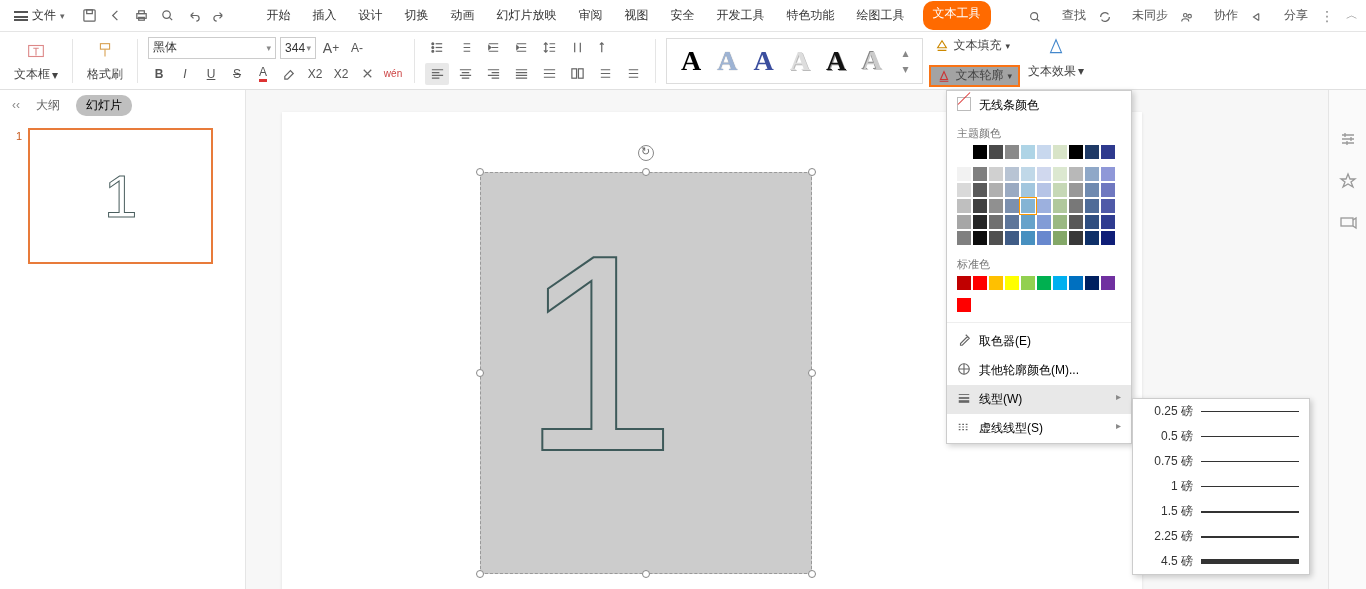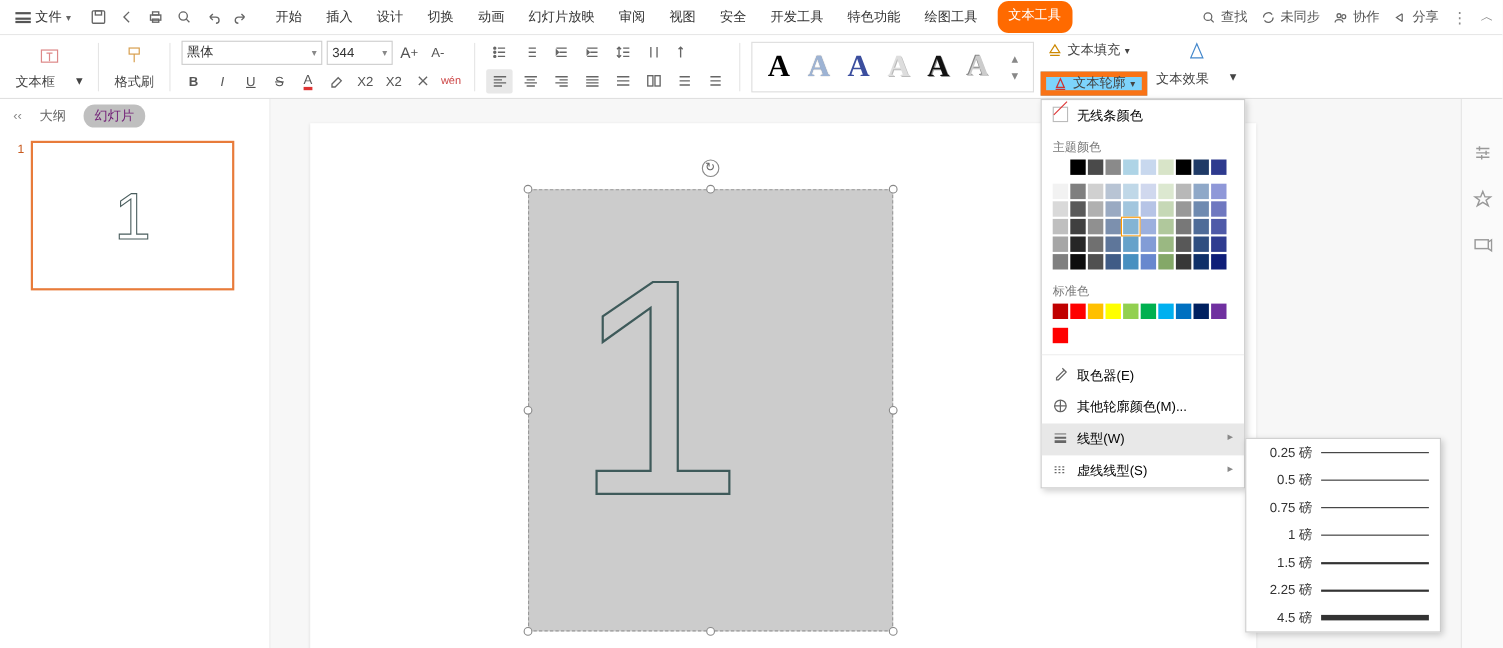--- a/index.html
+++ b/index.html
@@ -6,62 +6,62 @@
 body{background:#f7f7f7;width:1366px;height:589px;overflow:hidden;position:relative}
 .titlebar{height:32px;background:#fff;display:flex;align-items:center;padding:0 8px;border-bottom:1px solid #e5e5e5}
 .file-menu{display:flex;align-items:center;gap:4px;padding:2px 6px;cursor:pointer}
 .file-menu .ham{display:inline-block;width:14px;height:10px;border-top:2px solid #555;border-bottom:2px solid #555;position:relative}
 .file-menu .ham:before{content:"";position:absolute;top:3px;left:0;right:0;height:2px;background:#555}
 .file-menu .txt{color:#333}
 .file-menu .arr{font-size:9px;color:#666}
 .qat{display:flex;gap:4px;margin-left:8px}
 .qat .ic{width:22px;height:22px;display:flex;align-items:center;justify-content:center;color:#555;cursor:pointer;border-radius:2px}
 .qat .ic svg{width:15px;height:15px;fill:none;stroke:#666;stroke-width:1.3}
-.tabs{display:flex;margin-left:16px;gap:14px}
+.tabs{display:flex;margin-left:32px;gap:14px}
 .tab{padding:6px 4px;color:#333;cursor:pointer}
 .tab.active-orange{background:#ff6a00;color:#fff;border-radius:10px;padding:4px 10px}
 .tb-right{margin-left:auto;display:flex;align-items:center;gap:12px;color:#555}
-.tb-right .item{display:flex;align-items:center;gap:4px;cursor:pointer}
+.tb-right .item{display:flex;align-items:flex-end;gap:20px;cursor:pointer}
 .tb-right svg{width:14px;height:14px;fill:none;stroke:#666;stroke-width:1.3}
 .ribbon{height:58px;background:#fff;border-bottom:1px solid #e0e0e0;display:flex;align-items:center;padding:0 10px;gap:6px}
 .vgroup{display:flex;flex-direction:column;align-items:center;gap:2px;padding:0 4px;cursor:pointer}
 .vgroup .big{width:26px;height:26px;display:flex;align-items:center;justify-content:center}
-.vgroup .lbl{font-size:11px;color:#444;display:flex;align-items:flex-start;gap:19px}
+.vgroup .lbl{font-size:11px;color:#444;display:flex;align-items:center;gap:2px}
 .vgroup svg{width:22px;height:22px;fill:none;stroke:#666;stroke-width:1.2}
 .sep{width:1px;height:44px;background:#e5e5e5;margin:0 4px}
 .font-row{display:flex;flex-direction:column;gap:4px}
 .row{display:flex;align-items:center;gap:4px}
 .combo{height:22px;border:1px solid #ccc;background:#fff;display:flex;align-items:center;padding:0 4px;font-size:12px;color:#333}
 .combo.font{width:128px}
-.combo.size{width:60px}
+.combo.size{width:36px}
 .combo .arr{margin-left:auto;font-size:9px;color:#888}
 .smbtn{width:22px;height:22px;display:flex;align-items:center;justify-content:center;cursor:pointer;color:#555;border-radius:2px}
 .smbtn svg{width:15px;height:15px;fill:none;stroke:#666;stroke-width:1.3}
 .para-grid{display:flex;flex-direction:column;gap:4px}
 .para-grid .row .smbtn{width:24px}
 .styles{display:flex;gap:16px;padding:6px 14px;border:1px solid #ddd;background:#fff}
 .styleA{font-size:28px;font-weight:900;font-family:Georgia,serif}
 .s0{color:#000}
 .s1{color:#9db3d4;text-shadow:0 0 1px #888}
 .s2{color:#3b4e9e}
 .s3{color:#ddd;text-shadow:1px 1px 0 #bbb}
 .s4{color:#111;text-shadow:1px 1px 0 #999}
 .s5{color:#ccc;text-shadow:-1px -1px 0 #888,1px 1px 0 #fff}
 .styles-arr{display:flex;flex-direction:column;justify-content:center;gap:2px;color:#888;font-size:10px;margin-left:4px}
 .right-tools{display:flex;gap:4px;align-items:flex-start}
 .rcol{display:flex;flex-direction:column;gap:8px}
 .rcol .btn{height:22px;display:flex;align-items:center;gap:4px;padding:0 6px;cursor:pointer;color:#444}
-.rcol .btn.sel{border:5px solid #f97316;background:#7dd3fc}
+.rcol .btn.sel{border:2px solid #f97316;background:#a3a3a3}
 .rcol .btn svg{width:14px;height:14px;fill:none;stroke:#666;stroke-width:1.3}
 .workspace{position:absolute;top:90px;left:0;right:38px;bottom:0;display:flex}
 .leftpane{width:246px;background:#fff;border-right:1px solid #e5e5e5;display:flex;flex-direction:column}
 .lp-head{height:30px;display:flex;align-items:center;padding:0 12px;gap:16px}
 .lp-head .coll{color:#888;font-size:12px;cursor:pointer}
 .lp-head .lab{color:#666;cursor:pointer}
-.pill{background:#bfbfbf;color:#701a75;border-radius:10px;padding:2px 10px}
+.pill{background:#bfbfbf;color:#000000;border-radius:10px;padding:2px 10px}
 .thumbs{flex:1;padding:8px 16px}
 .thumb-wrap{display:flex;gap:6px}
 .thumb-num{color:#c85a1e;font-size:11px;padding-top:2px}
 .thumb{width:185px;height:136px;border:2px solid #e87b3a;background:#fff;display:flex;align-items:center;justify-content:center}
 .thumb .one{font-size:60px;color:#5a6e6e;font-family:Arial;-webkit-text-stroke:1px #4a5e5e;color:transparent}
 .canvas-area{flex:1;background:#f7f7f7;position:relative;overflow:hidden}
 .slide{position:absolute;left:36px;top:22px;width:860px;height:560px;background:#fff;box-shadow:0 1px 3px rgba(0,0,0,.1)}
 .textbox{position:absolute;left:198px;top:60px;width:332px;height:402px;background:#ccc;border:1px dashed #999}
 .textbox .handle{position:absolute;width:8px;height:8px;background:#fff;border:1px solid #888;border-radius:50%}
 .h-tl{top:-5px;left:-5px}.h-tr{top:-5px;right:-5px}.h-bl{bottom:-5px;left:-5px}.h-br{bottom:-5px;right:-5px}

